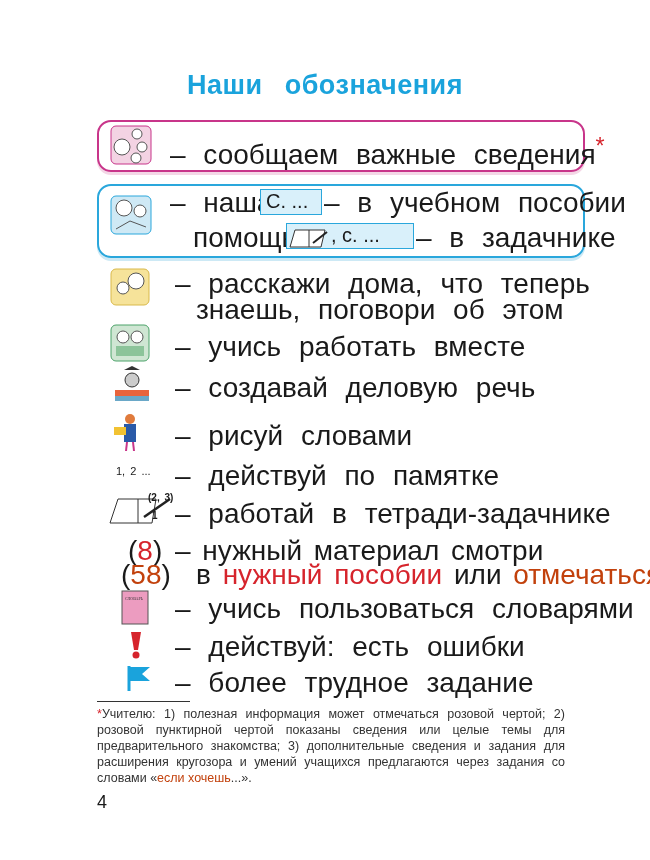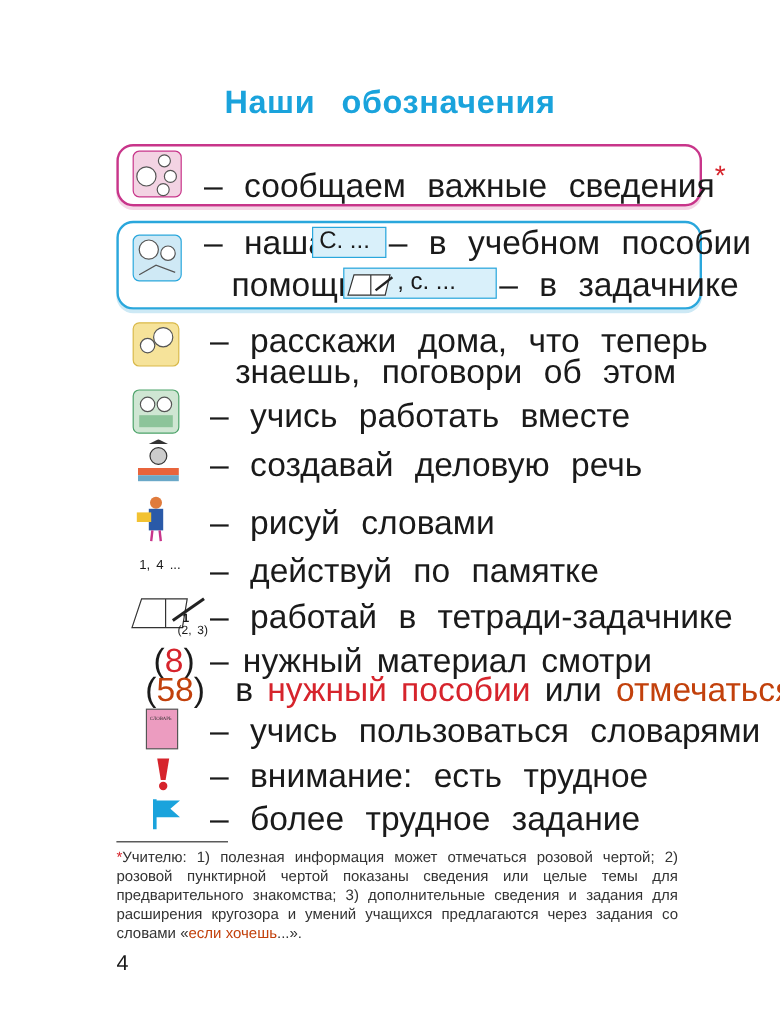--- a/index.html
+++ b/index.html
@@ -86,49 +86,49 @@
 
 <svg class="ico" style="left:112px;top:413px" width="36" height="40">
   <circle cx="18" cy="6" r="5" fill="#e07b3c"></circle>
     <rect x="12" y="11" width="12" height="18" fill="#2a5aa8"></rect>
   <rect x="2" y="14" width="12" height="8" fill="#f2c232"></rect>
     <line x1="15" y1="29" x2="14" y2="38" stroke="#c8358a" stroke-width="2"></line>
   <line x1="21" y1="29" x2="22" y2="38" stroke="#c8358a" stroke-width="2"></line>
 </svg>
 <div class="row" style="left:175px;top:420px">– рисуй словами</div>
 
-<div class="row" style="left:116px;top:465px;font-size:11px;word-spacing:2px">1, 4 ...</div>
+<div class="row" style="left:116px;top:465px;font-size:11px;word-spacing:2px">1, 2 ...</div>
 <div class="row" style="left:175px;top:460px">– действуй по памятке</div>
 
 <svg class="ico" style="left:108px;top:495px" width="68" height="34">
   <path d="M2 28 L10 4 H30 V28 Z M30 4 H48 L44 28 H30" fill="#fff" stroke="#333"></path>
   <line x1="36" y1="22" x2="62" y2="4" stroke="#222" stroke-width="2.5"></line>
 </svg>
 <div class="row" style="left:152px;top:510px;font-size:10px;font-weight:bold">1</div>
-<div class="row" style="left:148px;top:520px;font-size:10px;font-weight:normal;word-spacing:2px">(2, 3)</div>
+<div class="row" style="left:148px;top:492px;font-size:10px;font-weight:bold;word-spacing:2px">(2, 3)</div>
 <div class="row" style="left:175px;top:498px">– работай в тетради-задачнике</div>
 
 <div class="row" style="left:128px;top:535px">(<span class="red">8</span>)</div>
 <div class="row" style="left:121px;top:559px">(<span class="blue">58</span>)</div>
 <div class="row" style="left:175px;top:535px;word-spacing:4px">– нужный материал смотри</div>
 <div class="row" style="left:196px;top:559px;word-spacing:4px">
   <span>в</span> <span class="red">нужный пособии</span> <span>или</span> <span class="blue">отмечаться</span>
 </div>
 
 <svg class="ico" style="left:121px;top:590px" width="30" height="36">
   <rect x="1" y="1" width="26" height="33" fill="#ec9cc0" stroke="#555"></rect>
   <text x="4" y="10" font-size="4" fill="#333" font-family="Liberation Serif, serif">СЛОВАРЬ</text>
 </svg>
 <div class="row" style="left:175px;top:593px">– учись пользоваться словарями</div>
 
 <svg class="ico" style="left:128px;top:630px" width="16" height="30">
   <path d="M3 2 H13 L10 20 H6 Z" fill="#d6242c"></path>
     <circle cx="8" cy="25" r="3.5" fill="#d6242c"></circle>
 </svg>
-<div class="row" style="left:175px;top:631px">– внимание: есть трудное</div>
+<div class="row" style="left:175px;top:631px">– действуй: есть ошибки</div>
 
 <svg class="ico" style="left:126px;top:664px" width="26" height="28">
   <line x1="3" y1="2" x2="3" y2="27" stroke="#1aa3dc" stroke-width="3"></line>
   <polygon points="3,3 24,3 16,10 24,17 3,17" fill="#1aa3dc"></polygon>
 </svg>
 <div class="row" style="left:175px;top:667px">– более трудное задание</div>
 
 <div class="footline"></div>
 <div class="foot">
   <span class="pinkstar">*</span><span>Учителю: 1) полезная информация может отмечаться розовой чертой; 2) розовой пунктирной чертой показаны сведения или целые темы для предварительного знакомства; 3) дополнительные сведения и задания для расширения кругозора и умений учащихся предлагаются через задания со словами «</span><span class="blue">если хочешь</span><span>...».</span>

